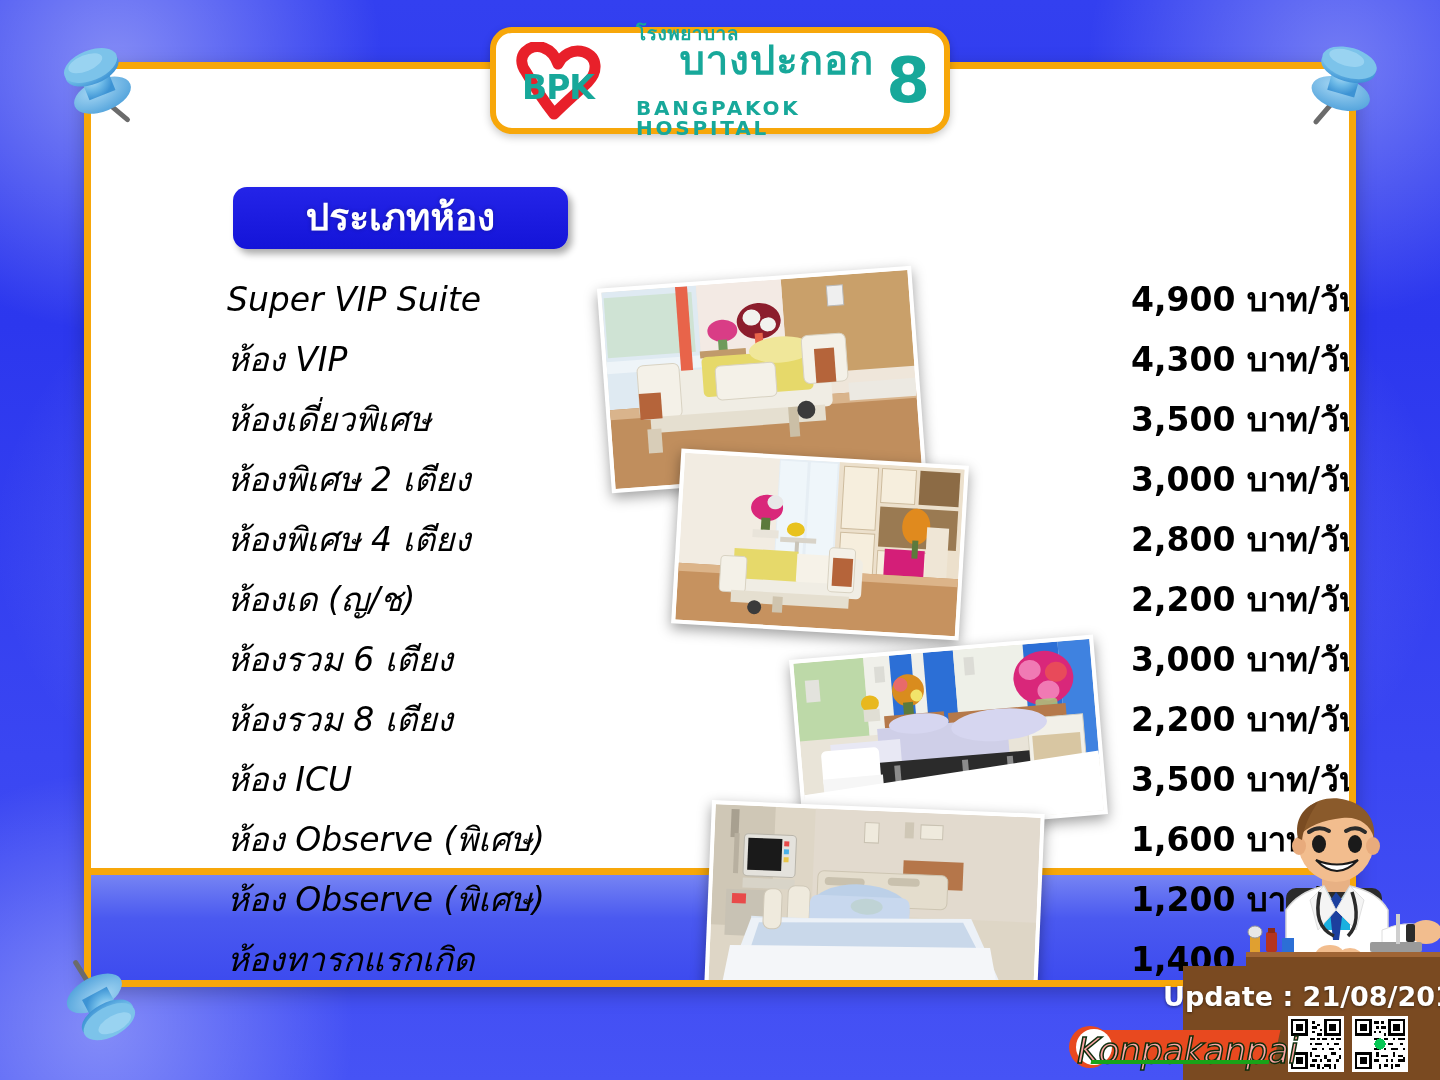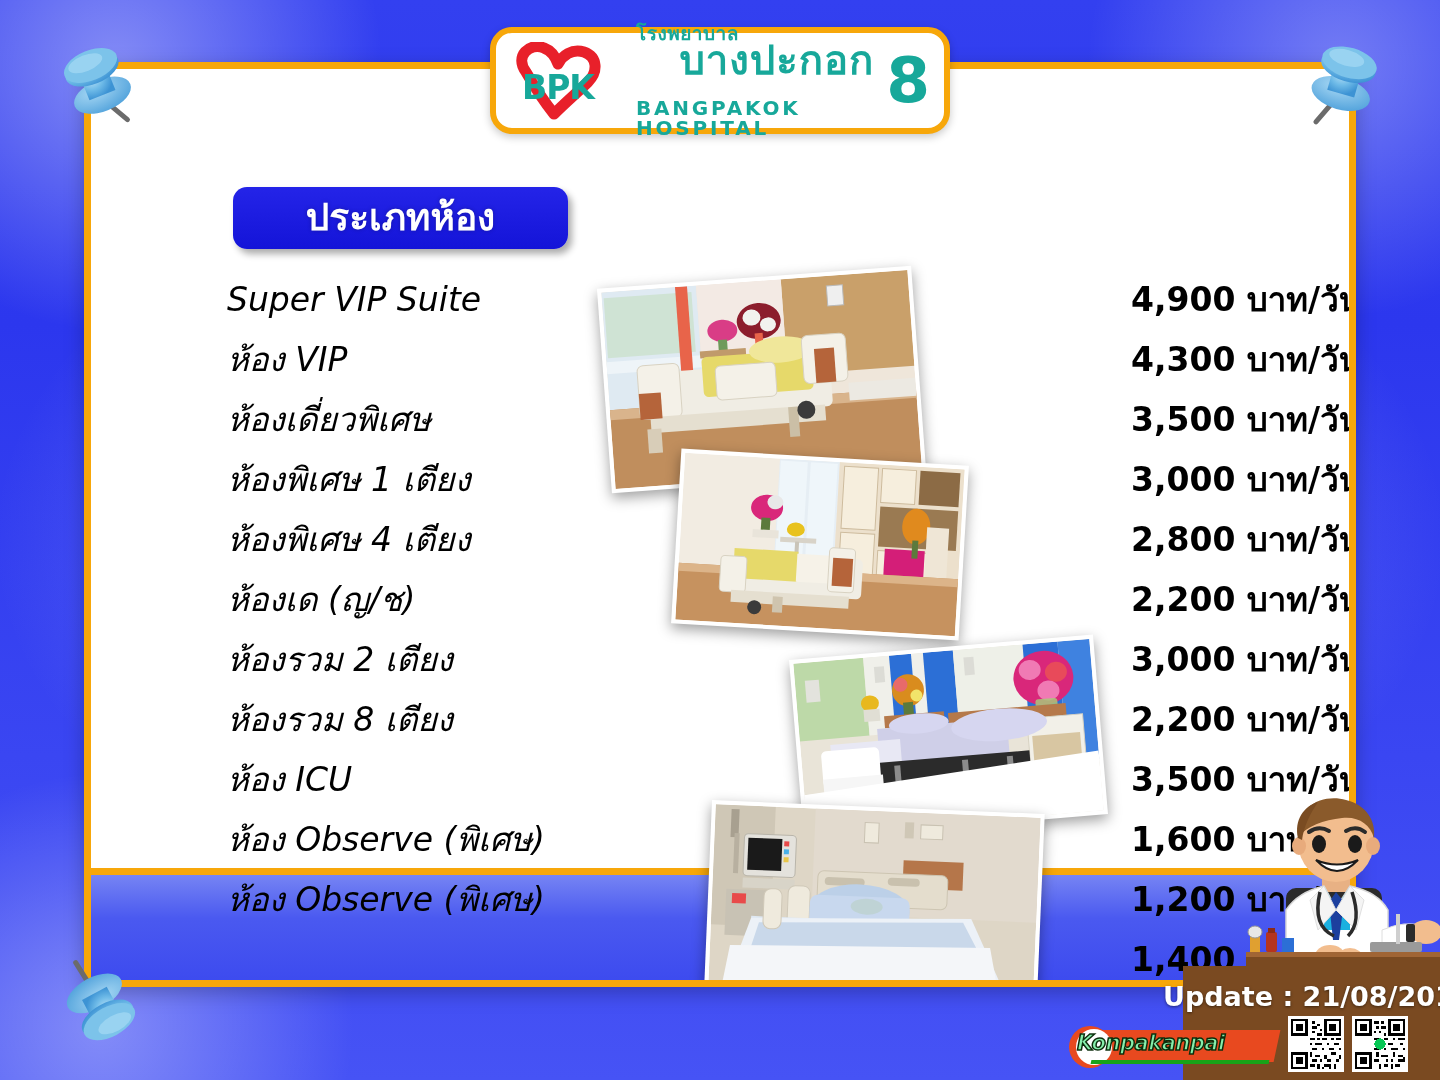--- a/index.html
+++ b/index.html
@@ -143,22 +143,22 @@
   #kp-circle{
     position:absolute; left:4px; top:0px; width:42px; height:42px;
     border-radius:50%; background:#e8491f;
   }
   #kp-circle-in{
     position:absolute; left:7px; top:3px; width:36px; height:36px;
     border-radius:50%; background:#ffffff;
   }
   #kp-text{
     position:absolute; left:12px; top:5px; z-index:3;
-    font-size:21px; font-weight:bold; font-style:italic;
-    color:#86efac; -webkit-text-stroke:1.5px #0b2d0b;
+    font-size:35px; font-weight:normal; font-style:italic;
+    color:#fca5a5; -webkit-text-stroke:1.5px #0b2d0b;
     letter-spacing:-0.5px;
   }
   #kp-underline{
     position:absolute; left:26px; top:34px; width:178px; height:4px;
     background:#18a318; z-index:4; transform:skewX(-12deg);
   }
 
   
   #doctor{ position:absolute; left:1246px; top:780px; width:194px; height:195px; z-index:9; }
   #doctor svg{ width:100%; height:100%; }
@@ -347,28 +347,29 @@
     </div>
 
     <div class="pill" id="pill-roomtype">
       <span>ประเภทห้อง</span>
     </div>
 
     <div id="roomlist">
       <div class="row">Super VIP Suite</div>
       <div class="row">ห้อง VIP</div>
       <div class="row">ห้องเดี่ยวพิเศษ</div>
-      <div class="row">ห้องพิเศษ 1 เตียง</div>
+      <div class="row">ห้องพิเศษ 2 เตียง</div>
       <div class="row">ห้องพิเศษ 4 เตียง</div>
       <div class="row">ห้องเด (ญ/ช)</div>
-      <div class="row">ห้องรวม 2 เตียง</div>
+      <div class="row">ห้องรวม 6 เตียง</div>
       <div class="row">ห้องรวม 8 เตียง</div>
       <div class="row">ห้อง ICU</div>
       <div class="row">ห้อง Observe (พิเศษ)</div>
       <div class="row">ห้อง Observe (พิเศษ)</div>
+      <div class="row">ห้องทารกแรกเกิด</div>
     </div>
 
     <div id="pricelist">
       <div class="row">4,900 บาท/วัน</div>
       <div class="row">4,300 บาท/วัน</div>
       <div class="row">3,500 บาท/วัน</div>
       <div class="row">3,000 บาท/วัน</div>
       <div class="row">2,800 บาท/วัน</div>
       <div class="row">2,200 บาท/วัน</div>
       <div class="row">3,000 บาท/วัน</div>

